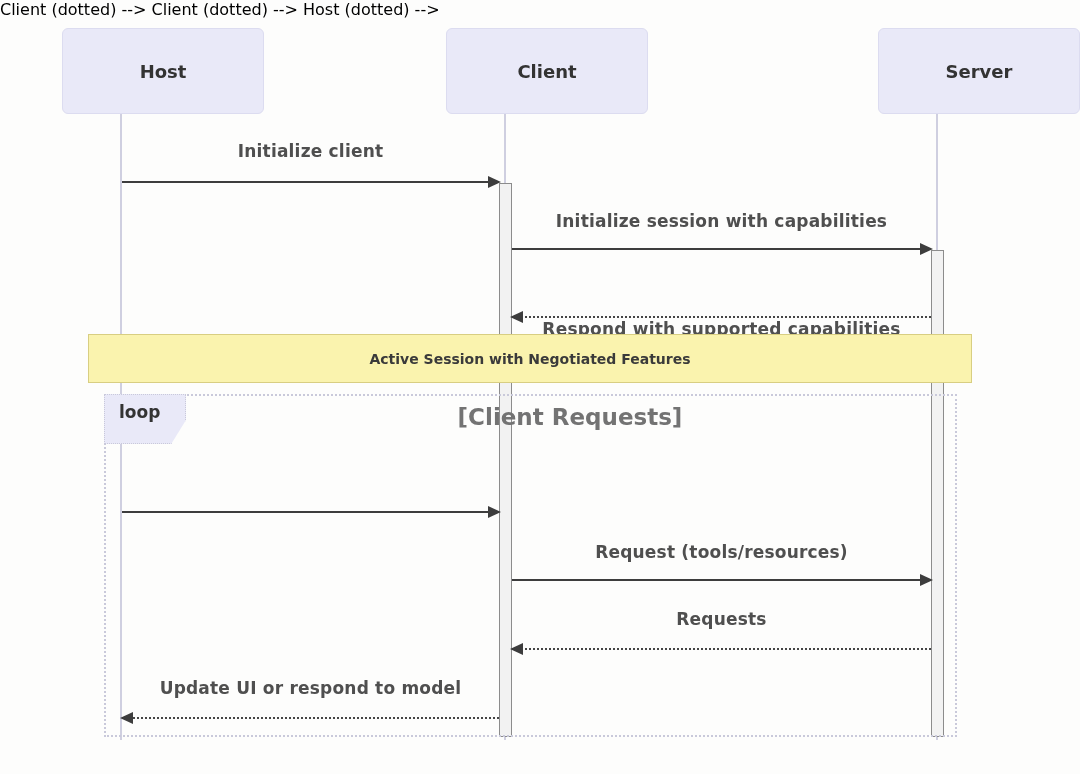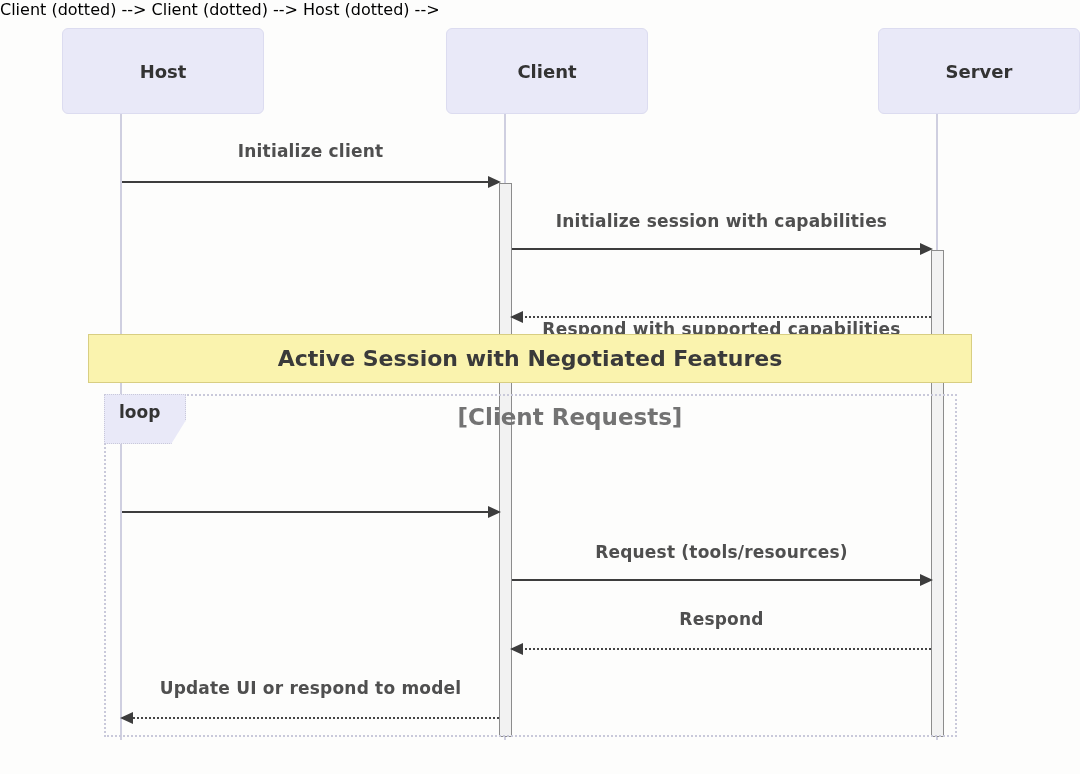--- a/index.html
+++ b/index.html
@@ -59,21 +59,21 @@
   }
   .a1{top:181px;} .a2{top:248px;} .a3{top:316px;}
   .a4{top:511px;} .a5{top:579px;} .a6{top:648px;} .a7{top:717px;}
   .l1{top:141px;} .l2{top:211px;} .l3{top:280px;margin-top:39px;}
   .l4{top:473px;} .l5{top:542px;} .l6{top:609px;} .l7{top:678px;}
   
   .note{
     position:absolute;left:88px;top:334px;width:884px;height:49px;
     background:#faf3ae;border:1px solid #d8ce82;box-sizing:border-box;
     display:flex;align-items:center;justify-content:center;
-    font-size:22px;font-weight:bold;color:#3a3a3a;
+    font-size:14px;font-weight:bold;color:#3a3a3a;
   }
   
   .loop-box{
     position:absolute;left:104px;top:394px;width:853px;height:343px;
     border:2px dotted #c9c9da;box-sizing:border-box;
   }
   .loop-tab{
     position:absolute;left:104px;top:394px;width:82px;height:50px;
     background:#e9e9f8;border:1px dotted #c9c9da;box-sizing:border-box;
     clip-path:polygon(0 0,100% 0,100% 52%,82% 100%,0 100%);
@@ -133,20 +133,20 @@
   <div class="loop-condition">[Client Requests]</div>
 
   
   <div class="arrow solid right span-hc a4"></div>
 
   
   <div class="msg-label span-cs l5">Request (tools/resources)</div>
   <div class="arrow solid right span-cs a5"></div>
 
    Client (dotted) --&gt;
-  <div class="msg-label span-cs l6">Respond</div>
+  <div class="msg-label span-cs l6">Requests</div>
   <div class="arrow dotted left span-cs a6"></div>
 
    Host (dotted) --&gt;
   <div class="msg-label span-hc l7">Update UI or respond to model</div>
   <div class="arrow dotted left span-hc a7"></div>
 
 </div>
 
 </body></html>

